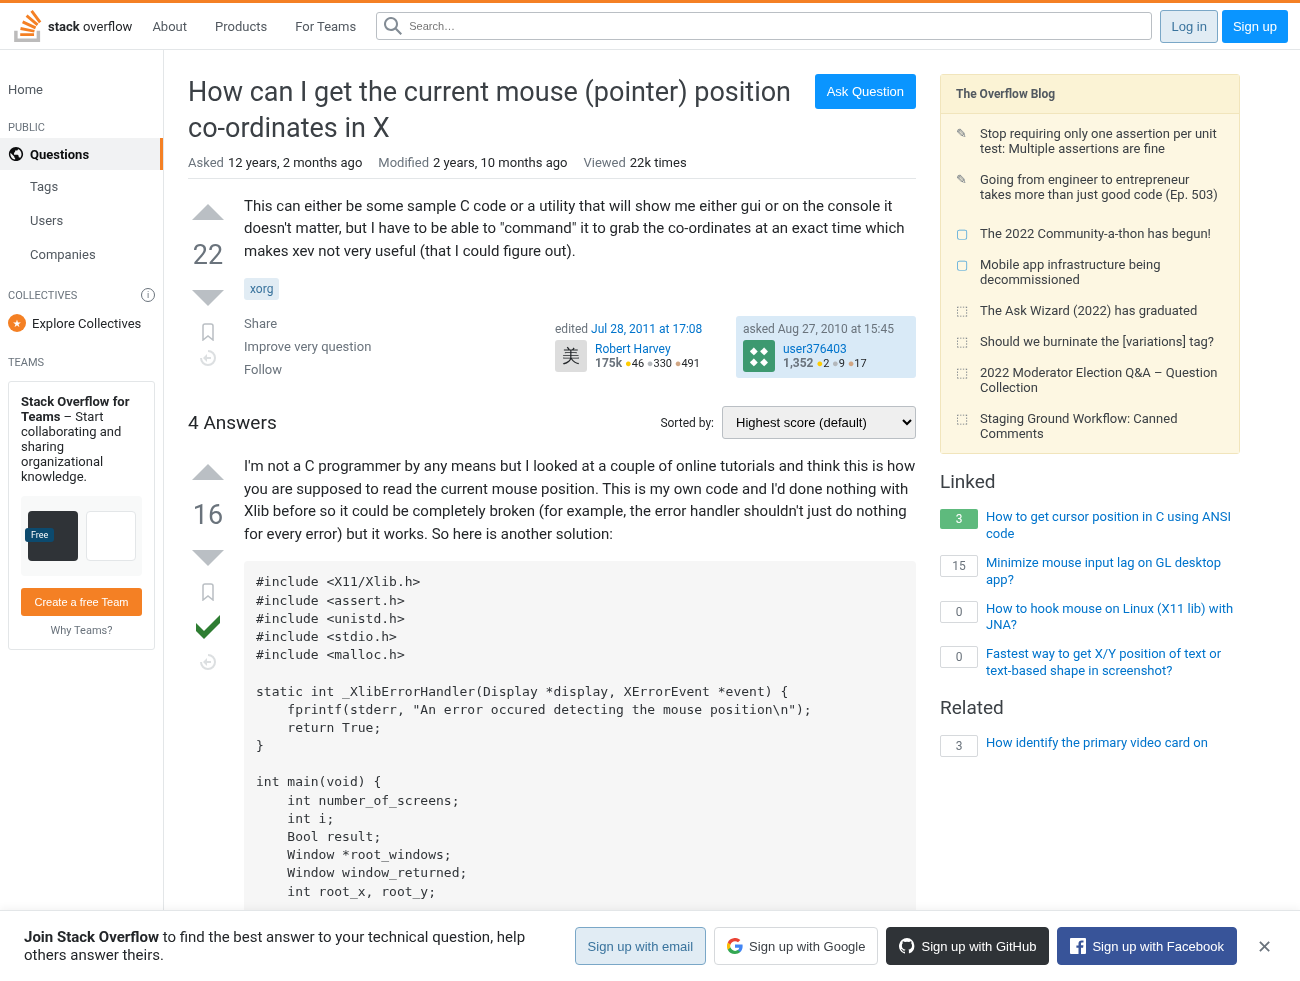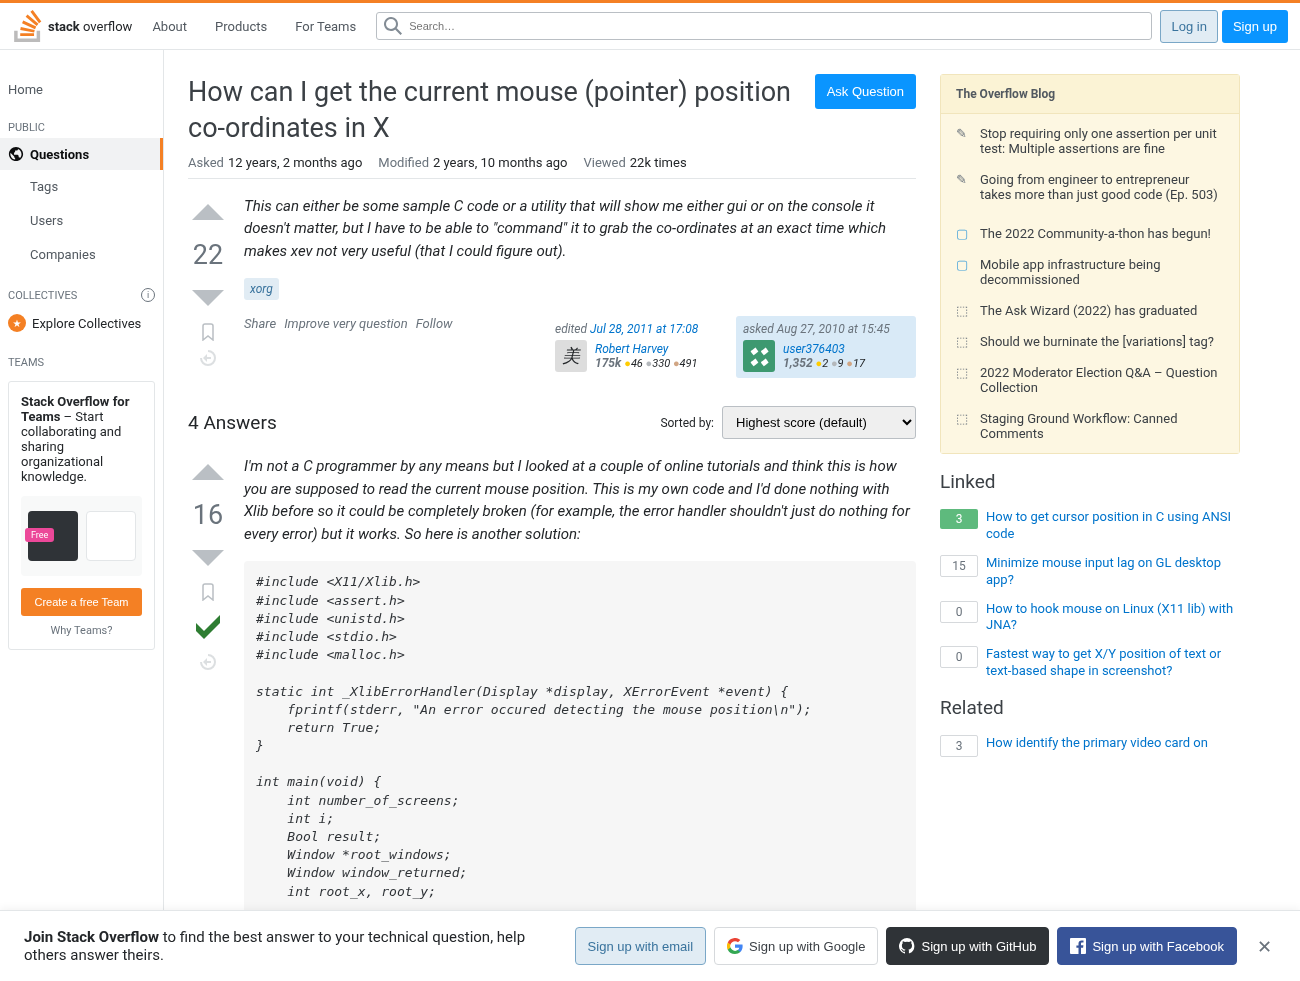--- a/index.html
+++ b/index.html
@@ -43,26 +43,26 @@
 .meta-item { }
 .meta-label { color: #6a737c; margin-right: 4px; }
 .meta-value { color: #232629; }
 .post { display: flex; gap: 16px; }
 .vote-col { display: flex; flex-direction: column; align-items: center; gap: 8px; width: 40px; }
 .vote-arrow { font-size: 0; cursor: pointer; }
 .vote-arrow svg { width: 36px; height: 36px; fill: #babfc4; }
 .vote-count { font-size: 27px; color: #6a737c; }
 .bookmark-icon, .history-icon { color: #babfc4; cursor: pointer; }
 .accepted-check { color: #2e7d32; }
-.post-body { flex: 1; font-style: italic; }
+.post-body { flex: 1; }
 .post-text { font-size: 15px; line-height: 1.5; color: #232629; margin-bottom: 16px; }
 .tags { display: flex; gap: 4px; margin-bottom: 16px; }
 .tag { background: #e1ecf4; color: #39739d; padding: 4px 6px; border-radius: 3px; font-size: 12px; cursor: pointer; }
 .post-actions { display: flex; justify-content: space-between; align-items: flex-start; margin-bottom: 12px; }
-.action-links { display: flex; gap: 8px; }
+.action-links { display: flex; gap: 8px; flex-direction: column; }
 .action-link { color: #6a737c; font-size: 13px; cursor: pointer; }
 .user-cards { display: flex; gap: 8px; }
 .user-card { padding: 6px 7px; border-radius: 3px; font-size: 12px; min-width: 180px; }
 .user-card.asker { background: #d9eaf7; }
 .user-card-action { color: #6a737c; margin-bottom: 4px; }
 .user-card-info { display: flex; gap: 8px; align-items: center; }
 .user-avatar { width: 32px; height: 32px; background: #ddd; border-radius: 3px; display: flex; align-items: center; justify-content: center; font-size: 18px; }
 .user-name { color: #0074cc; cursor: pointer; }
 .user-rep { color: #6a737c; font-weight: bold; }
 .badges { font-size: 11px; }
@@ -95,21 +95,21 @@
 .banner-btn { padding: 10px 12px; border-radius: 4px; font-size: 13px; cursor: pointer; display: flex; align-items: center; gap: 6px; border: 1px solid; }
 .banner-btn.email { background: #e1ecf4; color: #39739d; border-color: #7aa7c7; }
 .banner-btn.google { background: #fff; border-color: #d6d9dc; color: #3b4045; }
 .banner-btn.github { background: #2f3337; color: #fff; border-color: #2f3337; }
 .banner-btn.facebook { background: #385499; color: #fff; border-color: #385499; }
 .banner-close { font-size: 18px; color: #6a737c; cursor: pointer; padding: 4px; }
 .teams-img { display: flex; gap: 8px; align-items: center; justify-content: center; height: 100%; }
 .teams-card { width: 50px; height: 50px; border-radius: 4px; }
 .teams-card.dark { background: #2f3337; }
 .teams-card.light { background: #fff; border: 1px solid #e3e6e8; }
-.free-badge { position: absolute; left: 4px; top: 32px; background: #ec4899; color: #fff; font-size: 9px; padding: 2px 6px; border-radius: 3px; }
+.free-badge { position: absolute; left: 4px; top: 32px; background: #0c4a6e; color: #fff; font-size: 9px; padding: 2px 6px; border-radius: 3px; }
 </style>
 </head>
 <body>
 
 <div class="orange-bar"></div>
 
 <div class="topbar">
   <div class="logo">
     <svg class="logo-icon" viewBox="0 0 32 37">
         <path fill="#bcbbbb" d="M26 33v-9h4v13H0V24h4v9h22z"></path>

